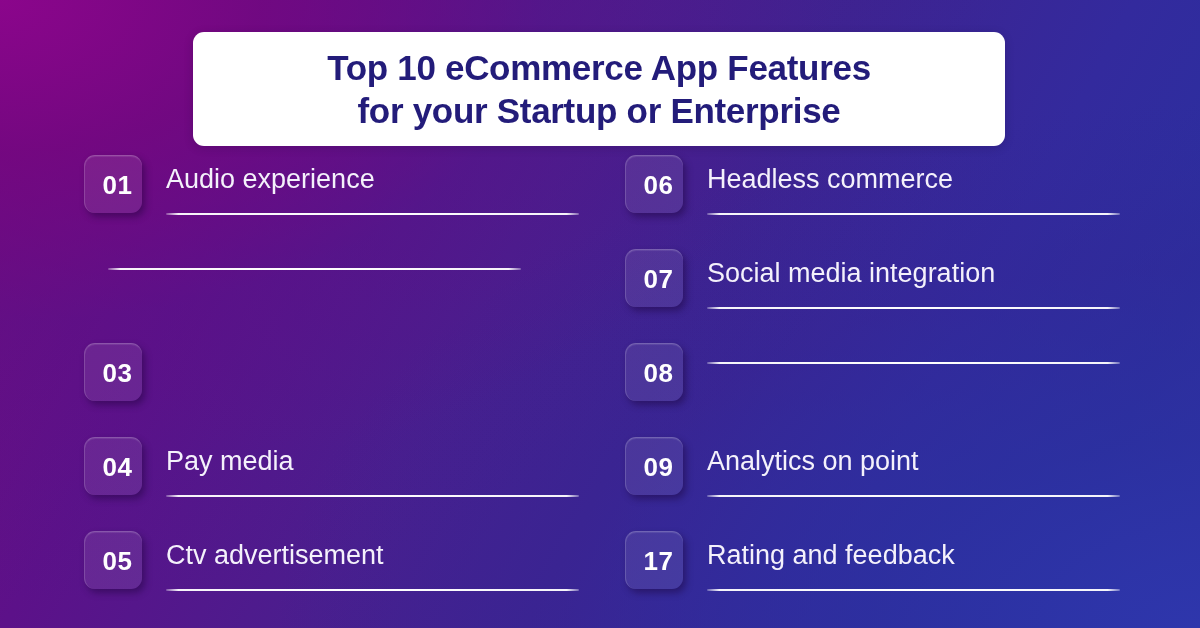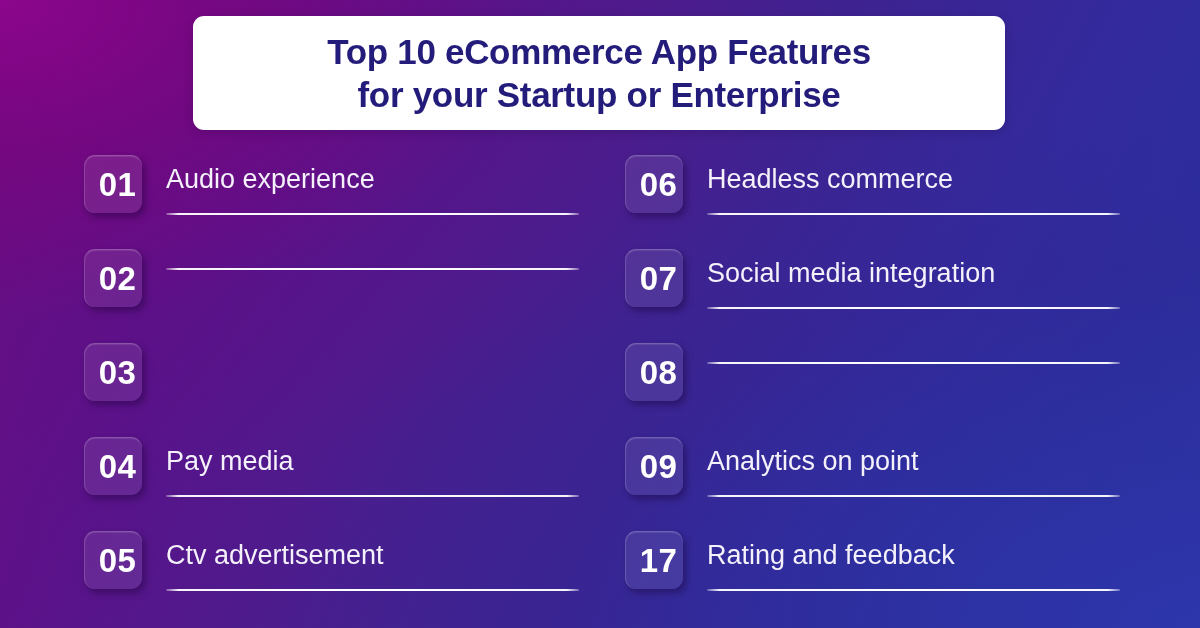--- a/index.html
+++ b/index.html
@@ -16,21 +16,21 @@
     background:
       radial-gradient(120% 135% at 0% 0%, rgba(140,5,140,0.95) 0%, rgba(118,6,128,0.75) 18%, rgba(90,16,135,0.35) 38%, rgba(60,30,140,0.05) 58%, rgba(60,30,140,0) 72%),
       radial-gradient(110% 120% at 100% 100%, rgba(46,54,172,0.98) 0%, rgba(44,48,160,0.75) 25%, rgba(50,38,148,0.35) 48%, rgba(56,32,142,0) 70%),
       linear-gradient(118deg, #730B7E 0%, #5C1189 22%, #4A1E8E 42%, #3E2391 56%, #332A9D 74%, #2B2F9F 88%, #2E36A8 100%);
     overflow:hidden;
   }
 
   
   .title-card {
     position:absolute;
-    left:193px; top:16px;
+    left:193px; top:32px;
     width:812px; height:114px;
     background:#FFFFFF;
     border-radius:11px;
     display:flex;
     flex-direction:column;
     align-items:center;
     justify-content:center;
     box-shadow:0 2px 10px rgba(20,0,40,0.18);
   }
   .title-line {
@@ -75,21 +75,21 @@
     border-left:1px solid rgba(255,255,255,0.16);
     box-shadow:3px 4px 7px rgba(25,2,50,0.42),
                inset 0 1px 1px rgba(255,255,255,0.10);
     display:flex;
     align-items:center;
     justify-content:center;
     margin-top:2px;
   }
   .badge-num {
     color:#FFFFFF;
-    font-size:33px;
+    font-size:26px;
     font-weight:bold;
     letter-spacing:0.5px;
     line-height:1;
     margin-left:8px;
   }
 
   .body {
     margin-left:24px;
     flex:1 1 auto;
     min-width:0;
@@ -127,23 +127,20 @@
       <div class="item">
         <div class="badge">
           <span class="badge-num">01</span>
         </div>
         <div class="body">
           <div class="label">Audio experience</div>
           <div class="rule"></div>
         </div>
       </div>
       <div class="item">
-        <div class="badge">
-          <span class="badge-num">02</span>
-        </div>
         <div class="body">
           <div class="rule"></div>
         </div>
       </div>
       <div class="item">
         <div class="badge">
           <span class="badge-num">03</span>
         </div>
       </div>
       <div class="item">

